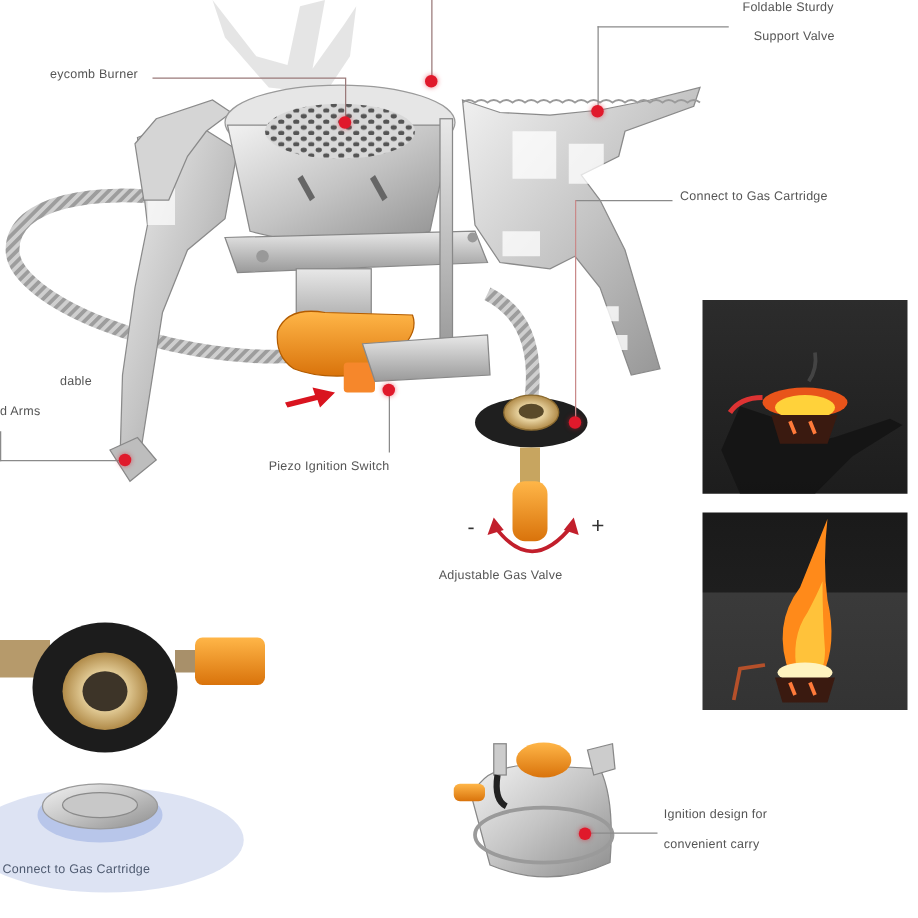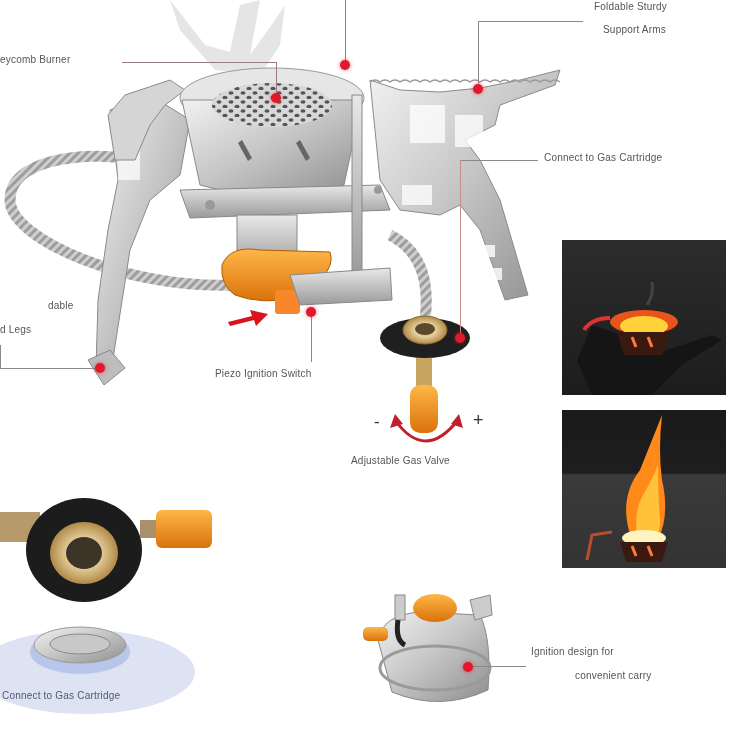--- a/index.html
+++ b/index.html
@@ -159,25 +159,25 @@
 <div class="line-h" style="left:0;top:368px;width:100px;"></div>
 <div class="line-v" style="left:0;top:345px;height:24px;"></div>
 <div class="dot" style="left:95px;top:363px;"></div>
 
 <div class="line-v" style="left:311px;top:312px;height:50px;"></div>
 <div class="dot" style="left:306px;top:307px;"></div>
 
 <div class="line-h" style="left:470px;top:666px;width:56px;"></div>
 <div class="dot" style="left:463px;top:662px;"></div>
 
-<div class="label" style="left:0;top:54px;">eycomb Burner</div>
+<div class="label" style="left:0;top:54px;padding-left:40px;">eycomb Burner</div>
 <div class="label" style="left:594px;top:1px;">Foldable Sturdy</div>
-<div class="label" style="left:603px;top:24px;">Support Arms</div>
+<div class="label" style="left:603px;top:24px;">Support Valve</div>
 <div class="label" style="left:544px;top:152px;">Connect to Gas Cartridge</div>
 <div class="label" style="left:0;top:300px;margin-left:48px;">dable</div>
-<div class="label" style="left:0;top:324px;">d Legs</div>
+<div class="label" style="left:0;top:324px;">d Arms</div>
 <div class="label" style="left:215px;top:368px;">Piezo Ignition Switch</div>
 <div class="label" style="left:374px;top:412px;font-size:17px;color:#333;">-</div>
 <div class="label" style="left:473px;top:410px;font-size:18px;color:#333;">+</div>
 <div class="label" style="left:351px;top:455px;">Adjustable Gas Valve</div>
 <div class="label" style="left:2px;top:690px;color:#4e5a70;">Connect to Gas Cartridge</div>
 <div class="label" style="left:531px;top:646px;">Ignition design for</div>
-<div class="label" style="left:531px;top:670px;margin-left:44px;">convenient carry</div>
+<div class="label" style="left:531px;top:670px;">convenient carry</div>
 
 </body></html>

